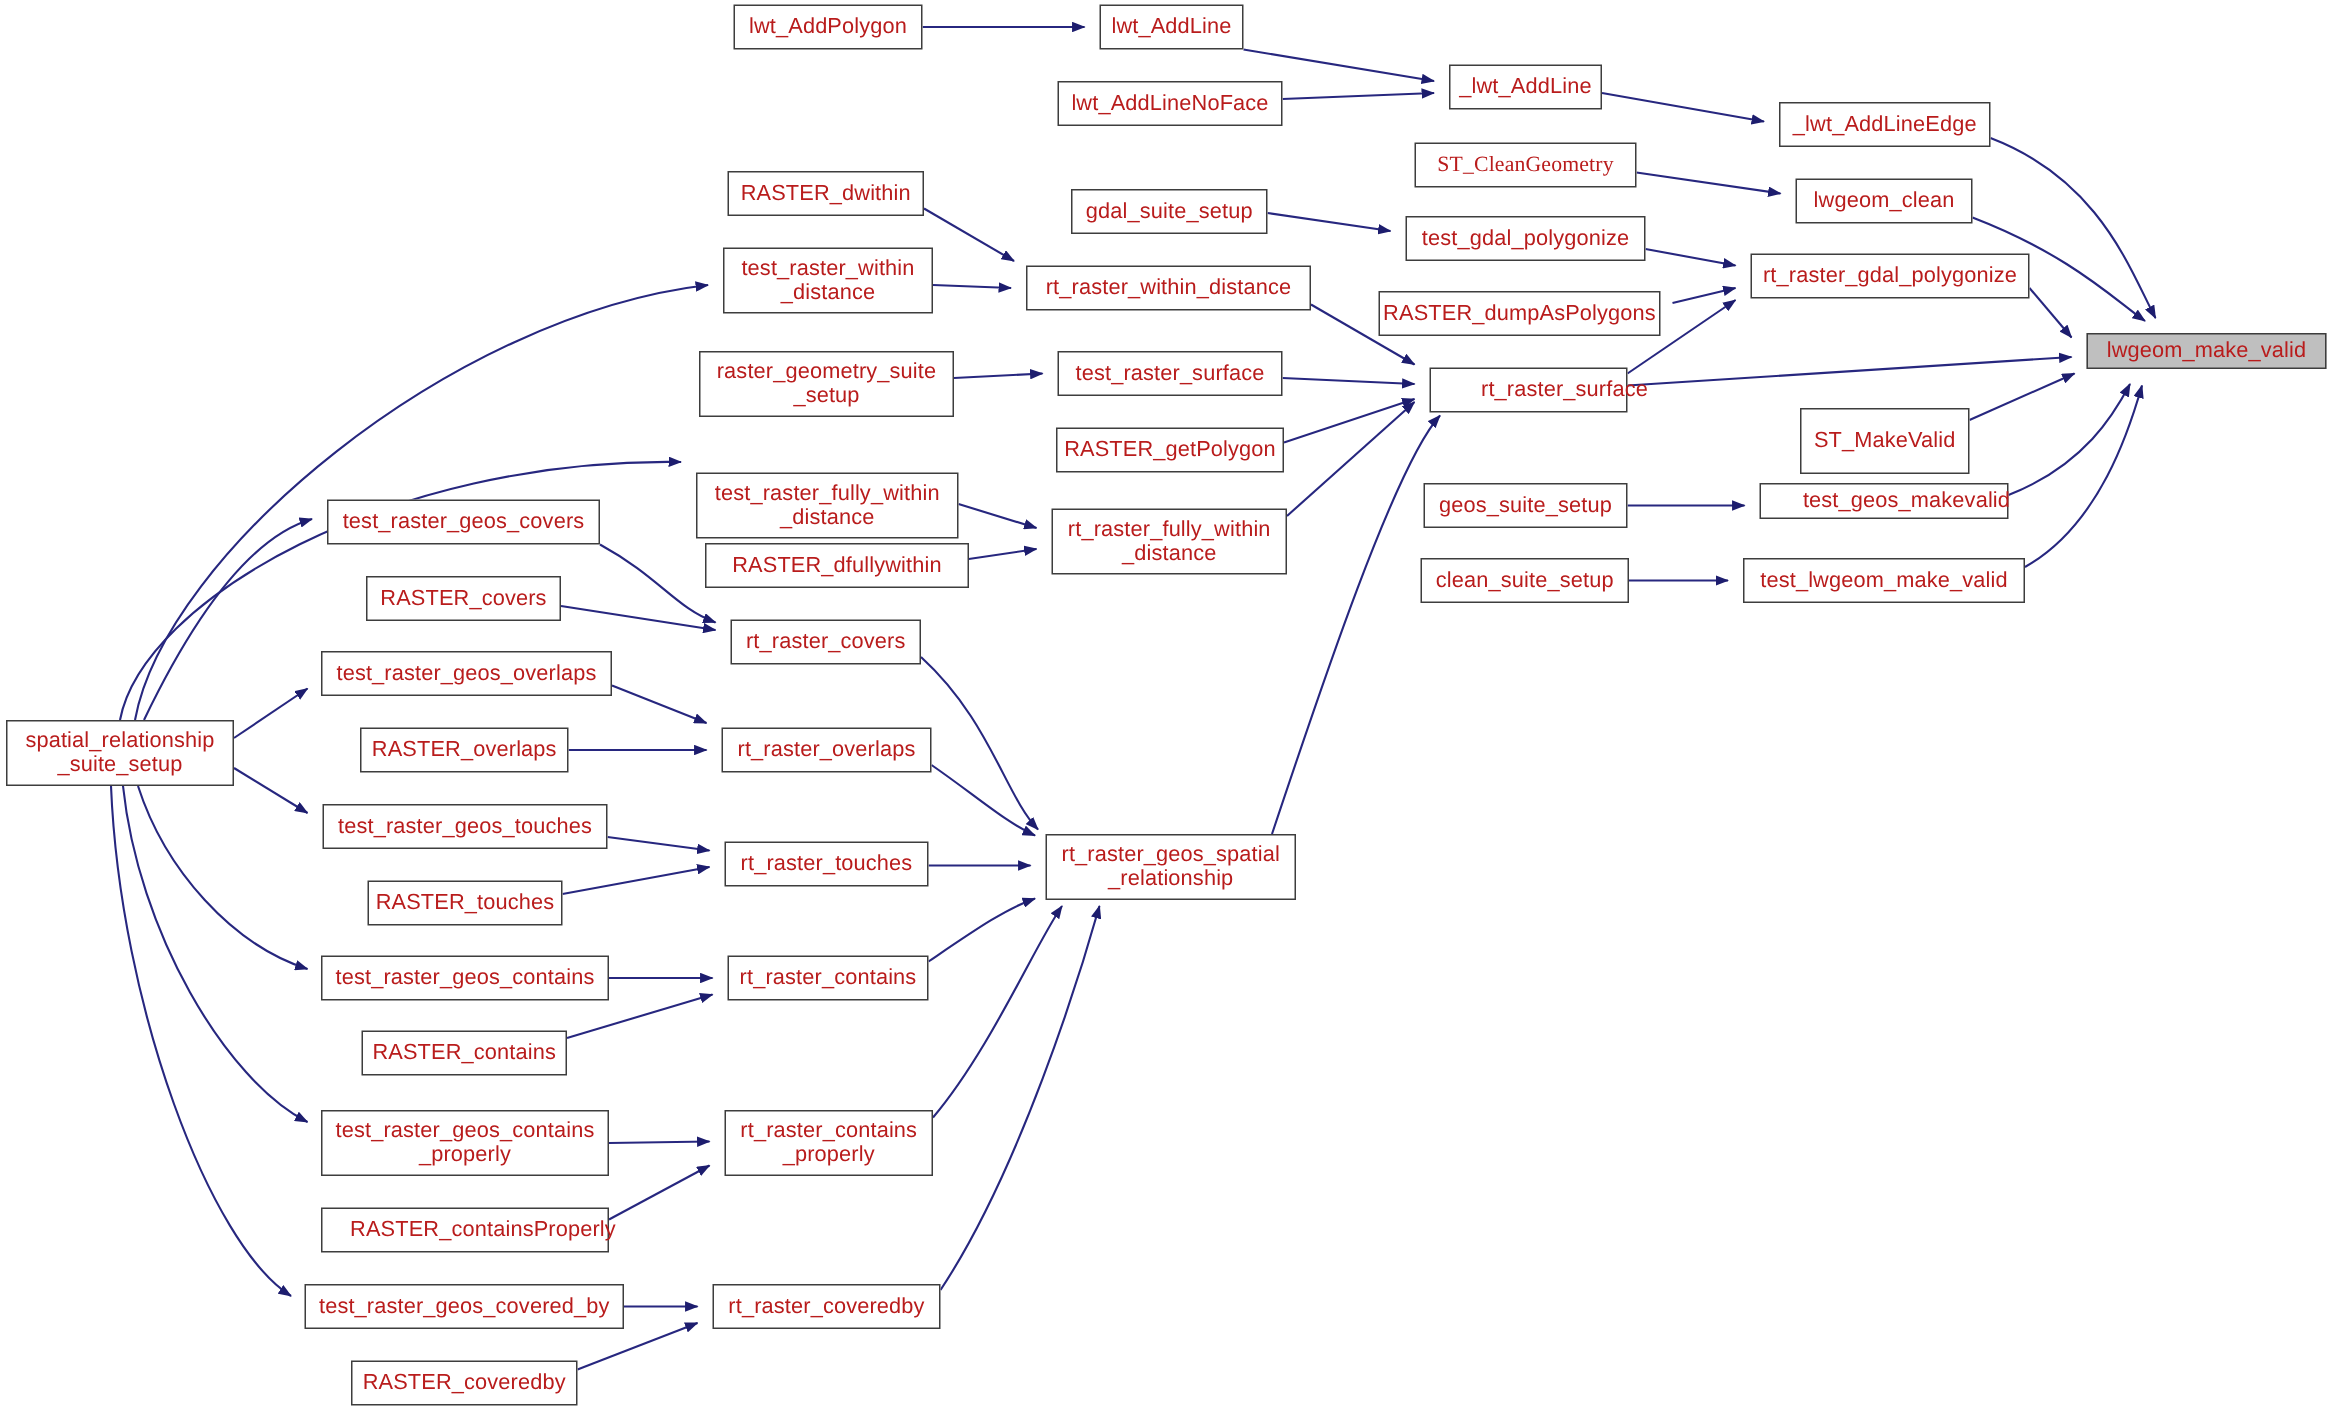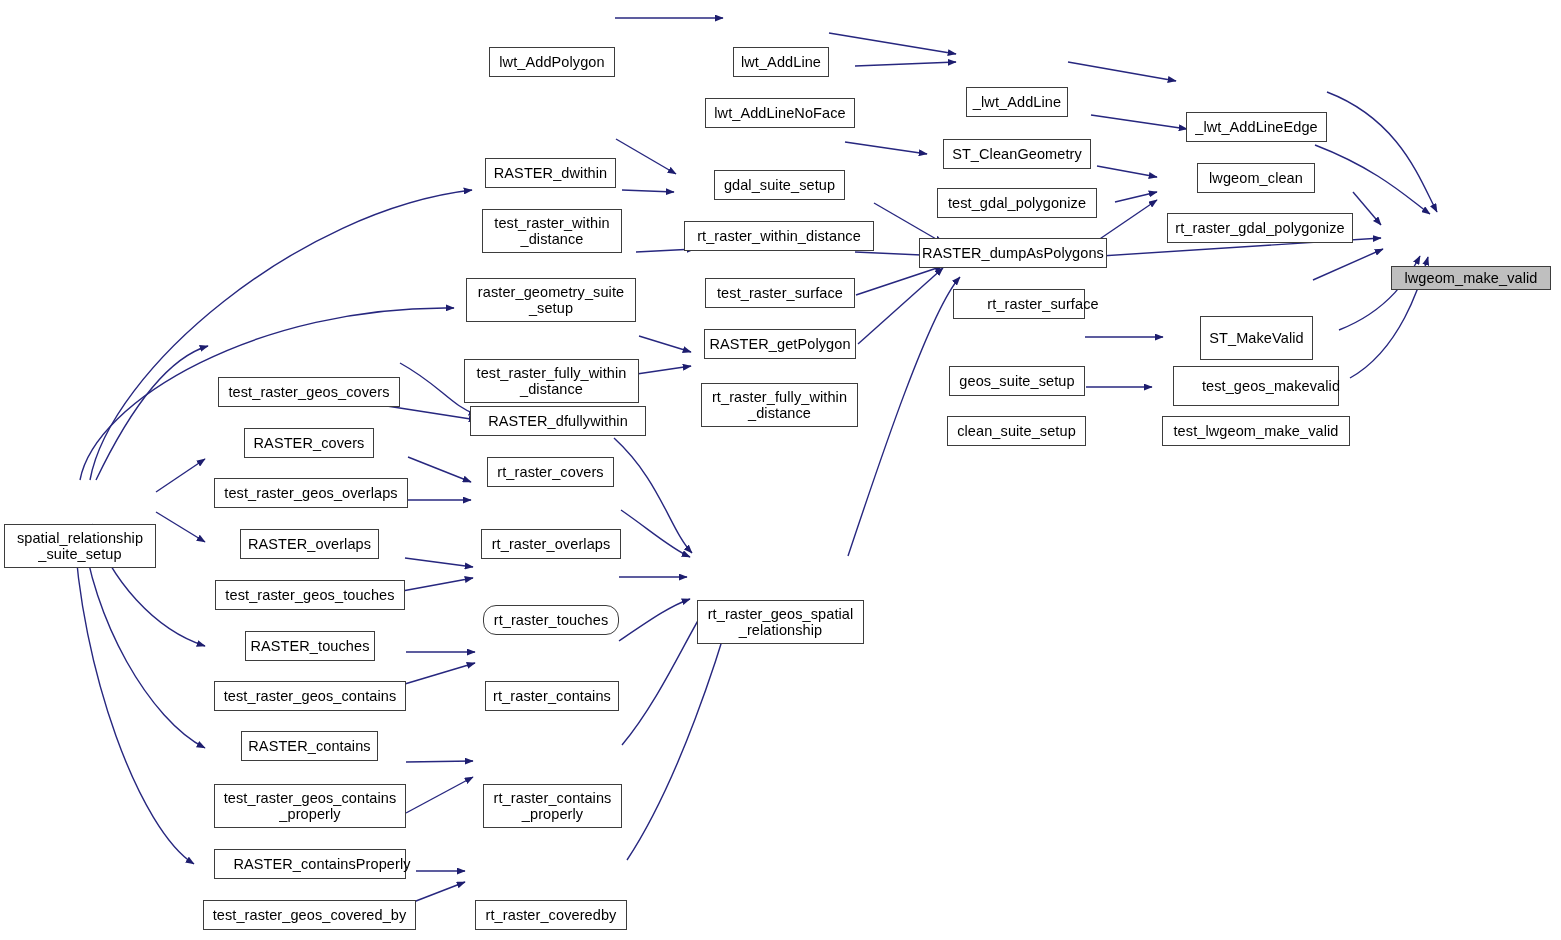--- a/index.html
+++ b/index.html
@@ -10,30 +10,29 @@
     background:#ffffff;
     font-family:"Liberation Sans", sans-serif;
     overflow:hidden;
   }
   #edges{position:absolute;left:0;top:0;width:1561px;height:940px;pointer-events:none;}
   .node{
     position:absolute;
     box-sizing:border-box;
     border:1px solid #3d3d3d;
     background:#ffffff;
-    color:#000000;
+    color:#b91c1c;
     display:flex;
     align-items:center;
     justify-content:center;
     text-align:center;
     font-size:14.5px;
     line-height:16px;
     white-space:pre-line;
     letter-spacing:0.1px;
-    margin-top:44px;
   }
   .node.hl{background:#bfbfbf;border:1px solid #3d3d3d;}
 </style>
 </head>
 <body>
 
 <div id="canvas">
   <svg id="edges" xmlns="http://www.w3.org/2000/svg">
     <defs>
       <marker id="ah" markerWidth="9" markerHeight="7" refX="8.3" refY="3.5" orient="auto" markerUnits="userSpaceOnUse">
@@ -96,58 +95,58 @@
         <path d="M627,860 C680,780 720,650 733,604" fill="none" stroke="#27277f" stroke-width="1.4" marker-end="url(#ah)"></path>
         <path d="M848,556 C880,460 930,310 960,277" fill="none" stroke="#27277f" stroke-width="1.4" marker-end="url(#ah)"></path>
       </g>
   </svg>
   <div id="node-layer">
       <div class="node" style="left: 489px; top: 3px; width: 126px; height: 30px;">lwt_AddPolygon</div>
       <div class="node" style="left: 733px; top: 3px; width: 96px; height: 30px;">lwt_AddLine</div>
       <div class="node" style="left: 966px; top: 43px; width: 102px; height: 30px;">_lwt_AddLine</div>
       <div class="node" style="left: 705px; top: 54px; width: 150px; height: 30px;">lwt_AddLineNoFace</div>
       <div class="node" style="left: 1186px; top: 68px; width: 141px; height: 30px;">_lwt_AddLineEdge</div>
-      <div class="node" style="left: 943px; top: 95px; width: 148px; height: 30px;">ST_CleanGeometry</div>
+      <div class="node" style="left: 943px; top: 95px; width: 148px; height: 30px; font-family: Liberation Serif, serif;">ST_CleanGeometry</div>
       <div class="node" style="left: 1197px; top: 119px; width: 118px; height: 30px;">lwgeom_clean</div>
       <div class="node" style="left: 485px; top: 114px; width: 131px; height: 30px;">RASTER_dwithin</div>
       <div class="node" style="left: 714px; top: 126px; width: 131px; height: 30px;">gdal_suite_setup</div>
       <div class="node" style="left: 937px; top: 144px; width: 160px; height: 30px;">test_gdal_polygonize</div>
       <div class="node" style="left: 1167px; top: 169px; width: 186px; height: 30px;">rt_raster_gdal_polygonize</div>
       <div class="node" style="left: 482px; top: 165px; width: 140px; height: 44px;">test_raster_within
 _distance</div>
       <div class="node" style="left: 684px; top: 177px; width: 190px; height: 30px;">rt_raster_within_distance</div>
       <div class="node" style="left: 919px; top: 194px; width: 188px; height: 30px;">RASTER_dumpAsPolygons</div>
       <div class="node hl" style="left: 1391px; top: 222px; width: 160px; height: 24px;">lwgeom_make_valid</div>
       <div class="node" style="left: 466px; top: 234px; width: 170px; height: 44px;">raster_geometry_suite
 _setup</div>
       <div class="node" style="left: 705px; top: 234px; width: 150px; height: 30px;">test_raster_surface</div>
       <div class="node" style="left: 953px; top: 245px; width: 132px; height: 30px; padding-left: 48px;">rt_raster_surface</div>
       <div class="node" style="left: 1200px; top: 272px; width: 113px; height: 44px;">ST_MakeValid</div>
       <div class="node" style="left: 464px; top: 315px; width: 175px; height: 44px;">test_raster_fully_within
 _distance</div>
       <div class="node" style="left: 704px; top: 285px; width: 152px; height: 30px;">RASTER_getPolygon</div>
       <div class="node" style="left: 949px; top: 322px; width: 136px; height: 30px;">geos_suite_setup</div>
-      <div class="node" style="left: 1173px; top: 322px; width: 166px; height: 40px; padding-left: 30px;">test_geos_makevalid</div>
+      <div class="node" style="left: 1173px; top: 322px; width: 166px; height: 24px; padding-left: 30px;">test_geos_makevalid</div>
       <div class="node" style="left: 218px; top: 333px; width: 182px; height: 30px;">test_raster_geos_covers</div>
       <div class="node" style="left: 701px; top: 339px; width: 157px; height: 44px;">rt_raster_fully_within
 _distance</div>
       <div class="node" style="left: 470px; top: 362px; width: 176px; height: 30px;">RASTER_dfullywithin</div>
       <div class="node" style="left: 947px; top: 372px; width: 139px; height: 30px;">clean_suite_setup</div>
       <div class="node" style="left: 1162px; top: 372px; width: 188px; height: 30px;">test_lwgeom_make_valid</div>
       <div class="node" style="left: 244px; top: 384px; width: 130px; height: 30px;">RASTER_covers</div>
       <div class="node" style="left: 487px; top: 413px; width: 127px; height: 30px;">rt_raster_covers</div>
       <div class="node" style="left: 214px; top: 434px; width: 194px; height: 30px;">test_raster_geos_overlaps</div>
       <div class="node" style="left: 4px; top: 480px; width: 152px; height: 44px;">spatial_relationship
 _suite_setup</div>
       <div class="node" style="left: 240px; top: 485px; width: 139px; height: 30px;">RASTER_overlaps</div>
       <div class="node" style="left: 481px; top: 485px; width: 140px; height: 30px;">rt_raster_overlaps</div>
       <div class="node" style="left: 215px; top: 536px; width: 190px; height: 30px;">test_raster_geos_touches</div>
       <div class="node" style="left: 697px; top: 556px; width: 167px; height: 44px;">rt_raster_geos_spatial
 _relationship</div>
-      <div class="node" style="left: 483px; top: 561px; width: 136px; height: 30px; border-radius: 13px;">rt_raster_touches</div>
+      <div class="node" style="left: 483px; top: 561px; width: 136px; height: 30px;">rt_raster_touches</div>
       <div class="node" style="left: 245px; top: 587px; width: 130px; height: 30px;">RASTER_touches</div>
       <div class="node" style="left: 214px; top: 637px; width: 192px; height: 30px;">test_raster_geos_contains</div>
       <div class="node" style="left: 485px; top: 637px; width: 134px; height: 30px;">rt_raster_contains</div>
       <div class="node" style="left: 241px; top: 687px; width: 137px; height: 30px;">RASTER_contains</div>
       <div class="node" style="left: 214px; top: 740px; width: 192px; height: 44px;">test_raster_geos_contains
 _properly</div>
       <div class="node" style="left: 483px; top: 740px; width: 139px; height: 44px;">rt_raster_contains
 _properly</div>
       <div class="node" style="left: 214px; top: 805px; width: 192px; height: 30px; padding-left: 24px;">RASTER_containsProperly</div>
       <div class="node" style="left: 203px; top: 856px; width: 213px; height: 30px;">test_raster_geos_covered_by</div>

